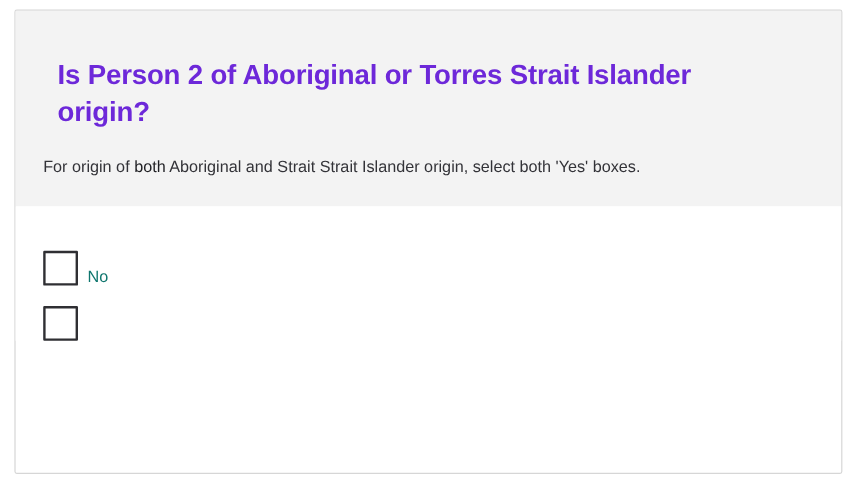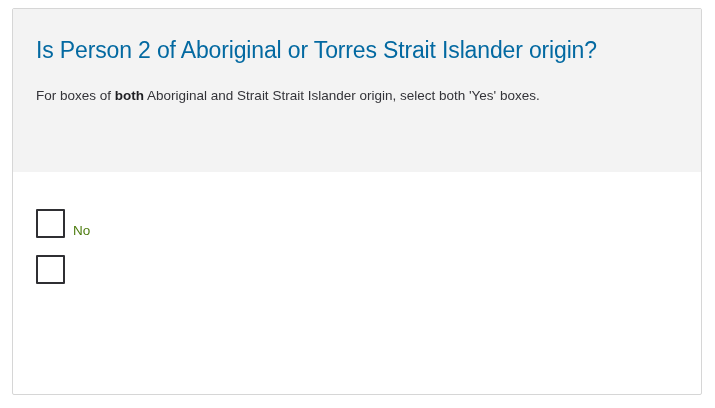--- a/index.html
+++ b/index.html
@@ -28,38 +28,38 @@
   }
 
   .card-header {
     background: #f3f3f3;
     padding: 26px 23px 22px 23px;
     box-sizing: border-box;
     height: 163px;
   }
 
   .question-title {
-    margin: 0;
+    margin: 12px;
     font-size: 23px;
     line-height: 31px;
-    font-weight: normal;
-    color: #0369a1;
+    font-weight: bold;
+    color: #6d28d9;
     letter-spacing: -0.15px;
     max-width: 600px;
   }
 
   .question-hint {
     margin: 20px 0 0 0;
     font-size: 13.5px;
     line-height: 19px;
     color: #333338;
     font-weight: normal;
   }
   .question-hint b {
-    font-weight: bold;
+    font-weight: normal;
     color: #1f1f23;
   }
 
   .card-body {
     background: #ffffff;
     padding: 37px 23px 0 23px;
     box-sizing: border-box;
   }
 
   .option-row {
@@ -79,35 +79,35 @@
     background: #ffffff;
     flex: 0 0 auto;
     border-radius: 1px;
     position: relative;
   }
 
   .option-label {
     margin-left: 8px;
     font-size: 13.5px;
     line-height: 18px;
-    color: #4d7c0f;
+    color: #0f766e;
     white-space: nowrap;
     margin-top: 14px;
   }
 </style>
 </head>
 <body>
 
 <div class="question-card">
 
   <div class="card-header">
     <h1 class="question-title">Is Person 2 of Aboriginal or Torres Strait Islander origin?</h1>
 
     <p class="question-hint">
-      <span>For boxes of </span><b>both</b><span> Aboriginal and Strait Strait Islander origin, select both 'Yes' boxes.</span>
+      <span>For origin of </span><b>both</b><span> Aboriginal and Strait Strait Islander origin, select both 'Yes' boxes.</span>
     </p>
   </div>
 
   <div class="card-body">
 
     <div class="option-row">
       <span class="option-box">
         
       </span>
       <span class="option-label">No</span>

